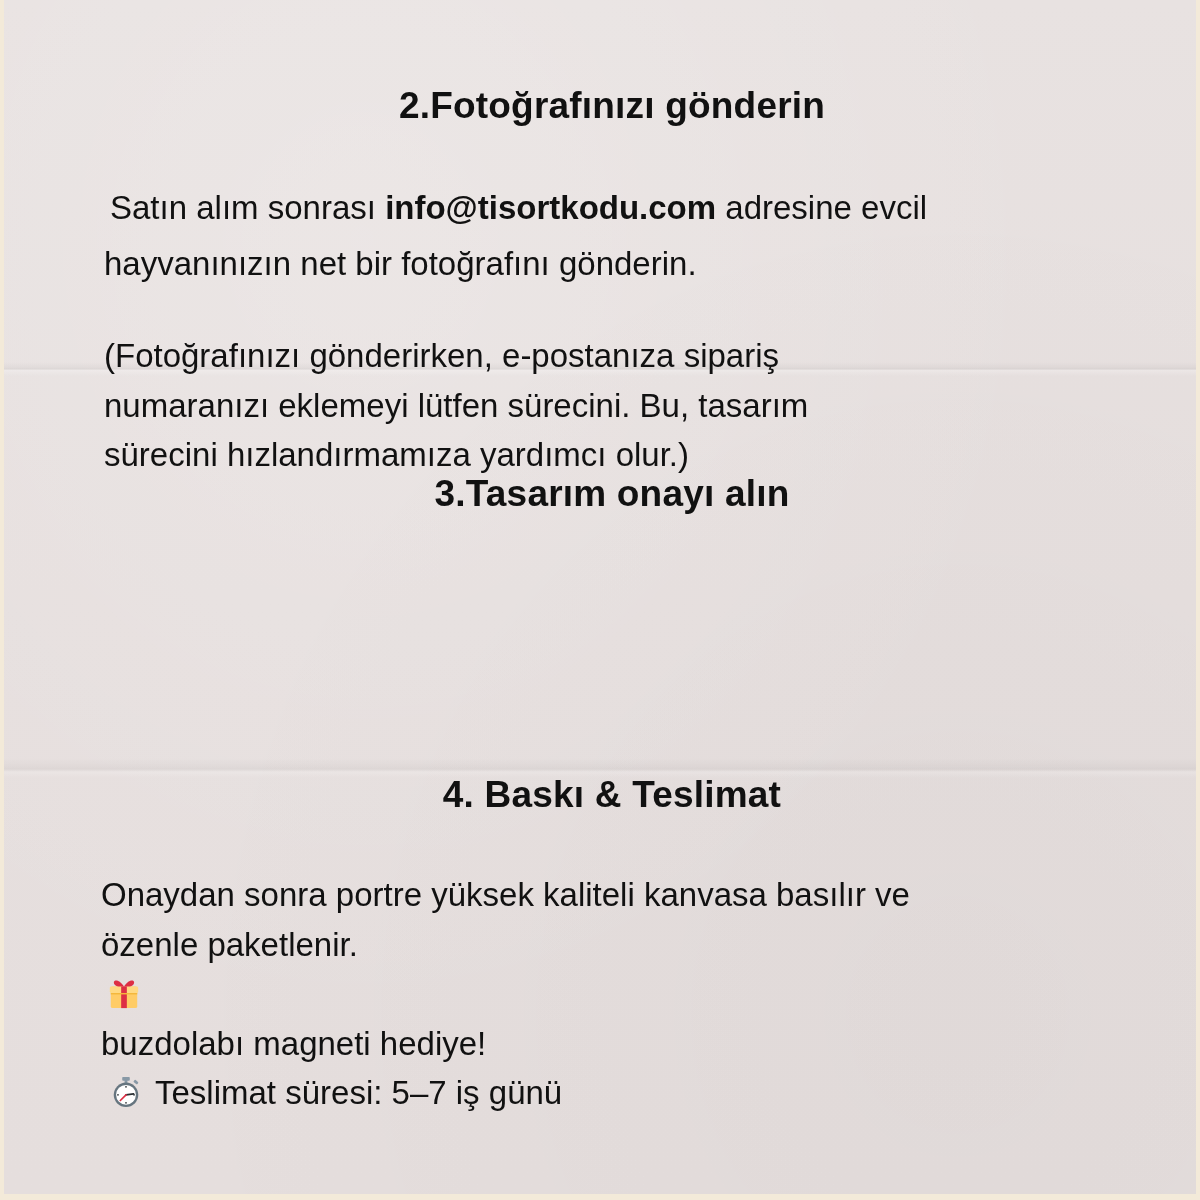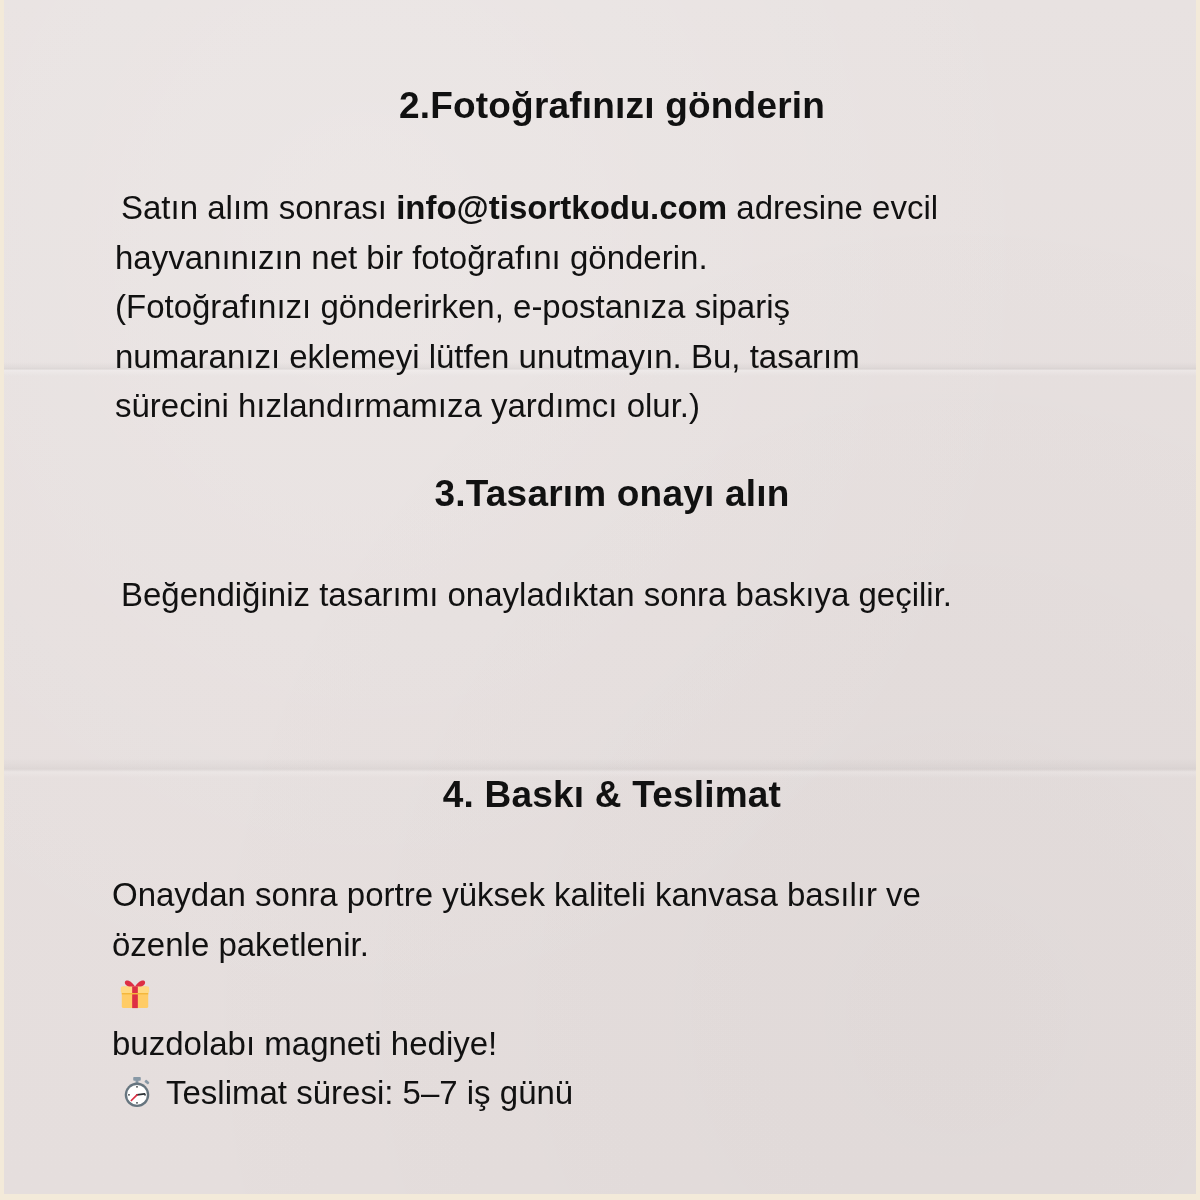--- a/index.html
+++ b/index.html
@@ -58,21 +58,21 @@
       width: 1200px;
       text-align: center;
       font-weight: bold;
       font-size: 37px;
       line-height: 40px;
       letter-spacing: 0.2px;
       margin: 0;
     }
     .body-block {
       position: absolute;
-      left: 112px;
+      left: 101px;
       width: 1000px;
       font-size: 33px;
       line-height: 49.5px;
       margin: 0;
       white-space: nowrap;
     }
     .line { display: block; }
     .indent { padding-left: 9px; }
     .bold { font-weight: bold; }
     .emoji {
@@ -89,30 +89,29 @@
 
 <div class="paper">
   <div class="fold fold-1"></div>
   <div class="fold fold-2"></div>
 </div>
 
 <h2 class="heading" style="top:86px;">2.Fotoğrafınızı gönderin</h2>
 
 <div class="body-block" style="top:183px;">
   <span class="line indent"><span>Satın alım sonrası </span><span class="bold">info@tisortkodu.com</span><span> adresine evcil</span></span>
-  <span class="line" style="padding-left:3px;">hayvanınızın net bir fotoğrafını gönderin.</span>
-  <span class="line" style="padding-left:3px;">(Fotoğrafınızı gönderirken, e-postanıza sipariş</span>
-  <span class="line" style="padding-left:3px;">numaranızı eklemeyi lütfen unutmayın. Bu, tasarım</span>
+  <span class="line" style="padding-left:3px;margin-top:6px;">hayvanınızın net bir fotoğrafını gönderin.</span>
+  <span class="line" style="padding-left:3px;margin-top:43px;">(Fotoğrafınızı gönderirken, e-postanıza sipariş</span>
+  <span class="line" style="padding-left:3px;">numaranızı eklemeyi lütfen sürecini. Bu, tasarım</span>
   <span class="line" style="padding-left:3px;">sürecini hızlandırmamıza yardımcı olur.)</span>
 </div>
 
 <h2 class="heading" style="top:474px;">3.Tasarım onayı alın</h2>
 
 <div class="body-block" style="top:570px;">
-  <span class="line indent">Beğendiğiniz tasarımı onayladıktan sonra baskıya geçilir.</span>
 </div>
 
 <h2 class="heading" style="top:775px;">4. Baskı &amp; Teslimat</h2>
 
 <div class="body-block" style="top:870px;">
   <span class="line">Onaydan sonra portre yüksek kaliteli kanvasa basılır ve</span>
   <span class="line">özenle paketlenir.</span>
   <span class="line" style="padding-left:6px;">
     <span class="emoji">
       <svg viewBox="0 0 36 36">

